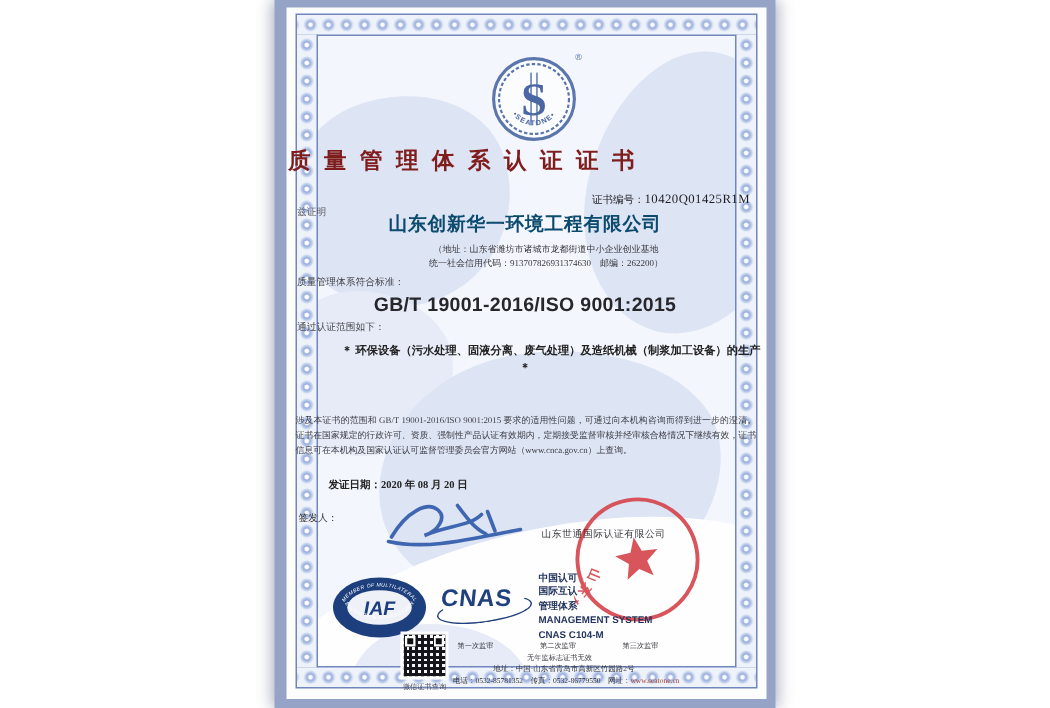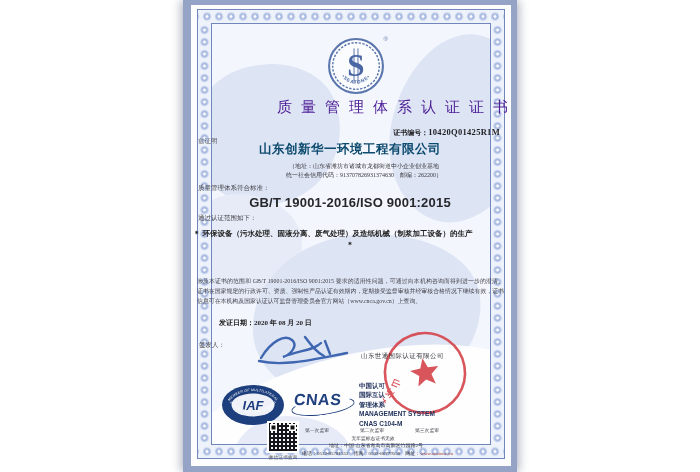--- a/index.html
+++ b/index.html
@@ -17,34 +17,34 @@
   .fs.l{left:0;top:13px;bottom:13px;width:13px;border-right:1px solid #7086bc;}
   .fs.r{right:0;top:13px;bottom:13px;width:13px;border-left:1px solid #7086bc;}
   .inner{position:absolute;left:14px;top:14px;right:14px;bottom:14px;background:#f3f6fc;overflow:hidden;}
   .blob{position:absolute;background:#dde4f4;border-radius:46% 54% 50% 50% / 52% 45% 55% 48%;}
   .blob.lt2{background:#e6ebf7;}
   .swoosh{position:absolute;background:#fefeff;border-radius:50%;}
   .content{position:absolute;left:0;top:0;width:334px;height:472px;z-index:5;color:#2e2e31;}
   .content div,.content span{position:absolute;}
   .logo-wrap{left:144px;top:37px;width:58px;height:58px;}
   .logo-reg{right:-3px;top:-1px;font-size:6px;color:#5b76ac;font-family:"Liberation Sans",sans-serif;}
-  .title{left:0;right:0;top:98px;text-align:right;font-size:15px;font-weight:normal;
-         letter-spacing:9px;text-indent:9px;color:#4c1d95;}
-  .certno{right:17px;top:127px;font-size:7px;font-weight:bold;color:#1e1e22;white-space:nowrap;}
+  .title{left:0;right:0;top:98px;text-align:left;font-size:15px;font-weight:bold;
+         letter-spacing:9px;text-indent:9px;color:#7f1d1d;}
+  .certno{right:17px;top:127px;font-size:7px;font-weight:normal;color:#1e1e22;white-space:nowrap;}
   .certno .num{position:static;font-size:8.5px;letter-spacing:.3px;}
   .attest{left:15px;top:137px;font-size:6.5px;color:#5a5a60;}
   .company{left:0;right:0;top:141px;text-align:center;font-size:12.5px;font-weight:bold;color:#0c4a6e;letter-spacing:.5px;}
   .addr1{left:28px;right:0;top:162px;text-align:center;font-size:6px;color:#38383d;}
   .addr2{left:28px;right:0;top:171px;text-align:center;font-size:6px;color:#38383d;}
   .lbl{font-size:6.5px;color:#45454b;}
   .std-lbl{left:15px;top:184px;}
   .standard{left:0;right:0;top:195px;text-align:center;font-size:13px;font-weight:600;
             font-family:"Liberation Sans",sans-serif;color:#27272b;letter-spacing:.2px;}
   .scope-lbl{left:15px;top:214px;}
-  .scope1{left:10px;right:10px;top:229px;text-align:left;font-size:7.5px;font-weight:bold;color:#222;}
+  .scope1{left:10px;right:10px;top:229px;text-align:right;font-size:7.5px;font-weight:bold;color:#222;}
   .scope2{left:0;right:0;top:240px;text-align:center;font-size:7.5px;font-weight:bold;color:#222;}
   .legal{left:14px;right:13px;top:277px;font-size:5.9px;line-height:9.8px;text-align:justify;color:#3d3d44;}
   .dateline{font-size:7px;font-weight:bold;color:#222;white-space:nowrap;margin-left:20px;}
   .d1{left:16px;top:318px;}
   .d2{left:183px;top:318px;}
   .signer{left:16px;top:341px;font-size:6.5px;color:#333;}
   .sig{left:72px;top:328px;width:100px;height:42px;}
   .issuer{left:178px;top:352px;font-size:6.5px;color:#3a3a3f;letter-spacing:.4px;}
   .stamp{left:196px;top:327px;width:92px;height:92px;transform:rotate(-10deg);opacity:.92;
          mix-blend-mode:multiply;}

